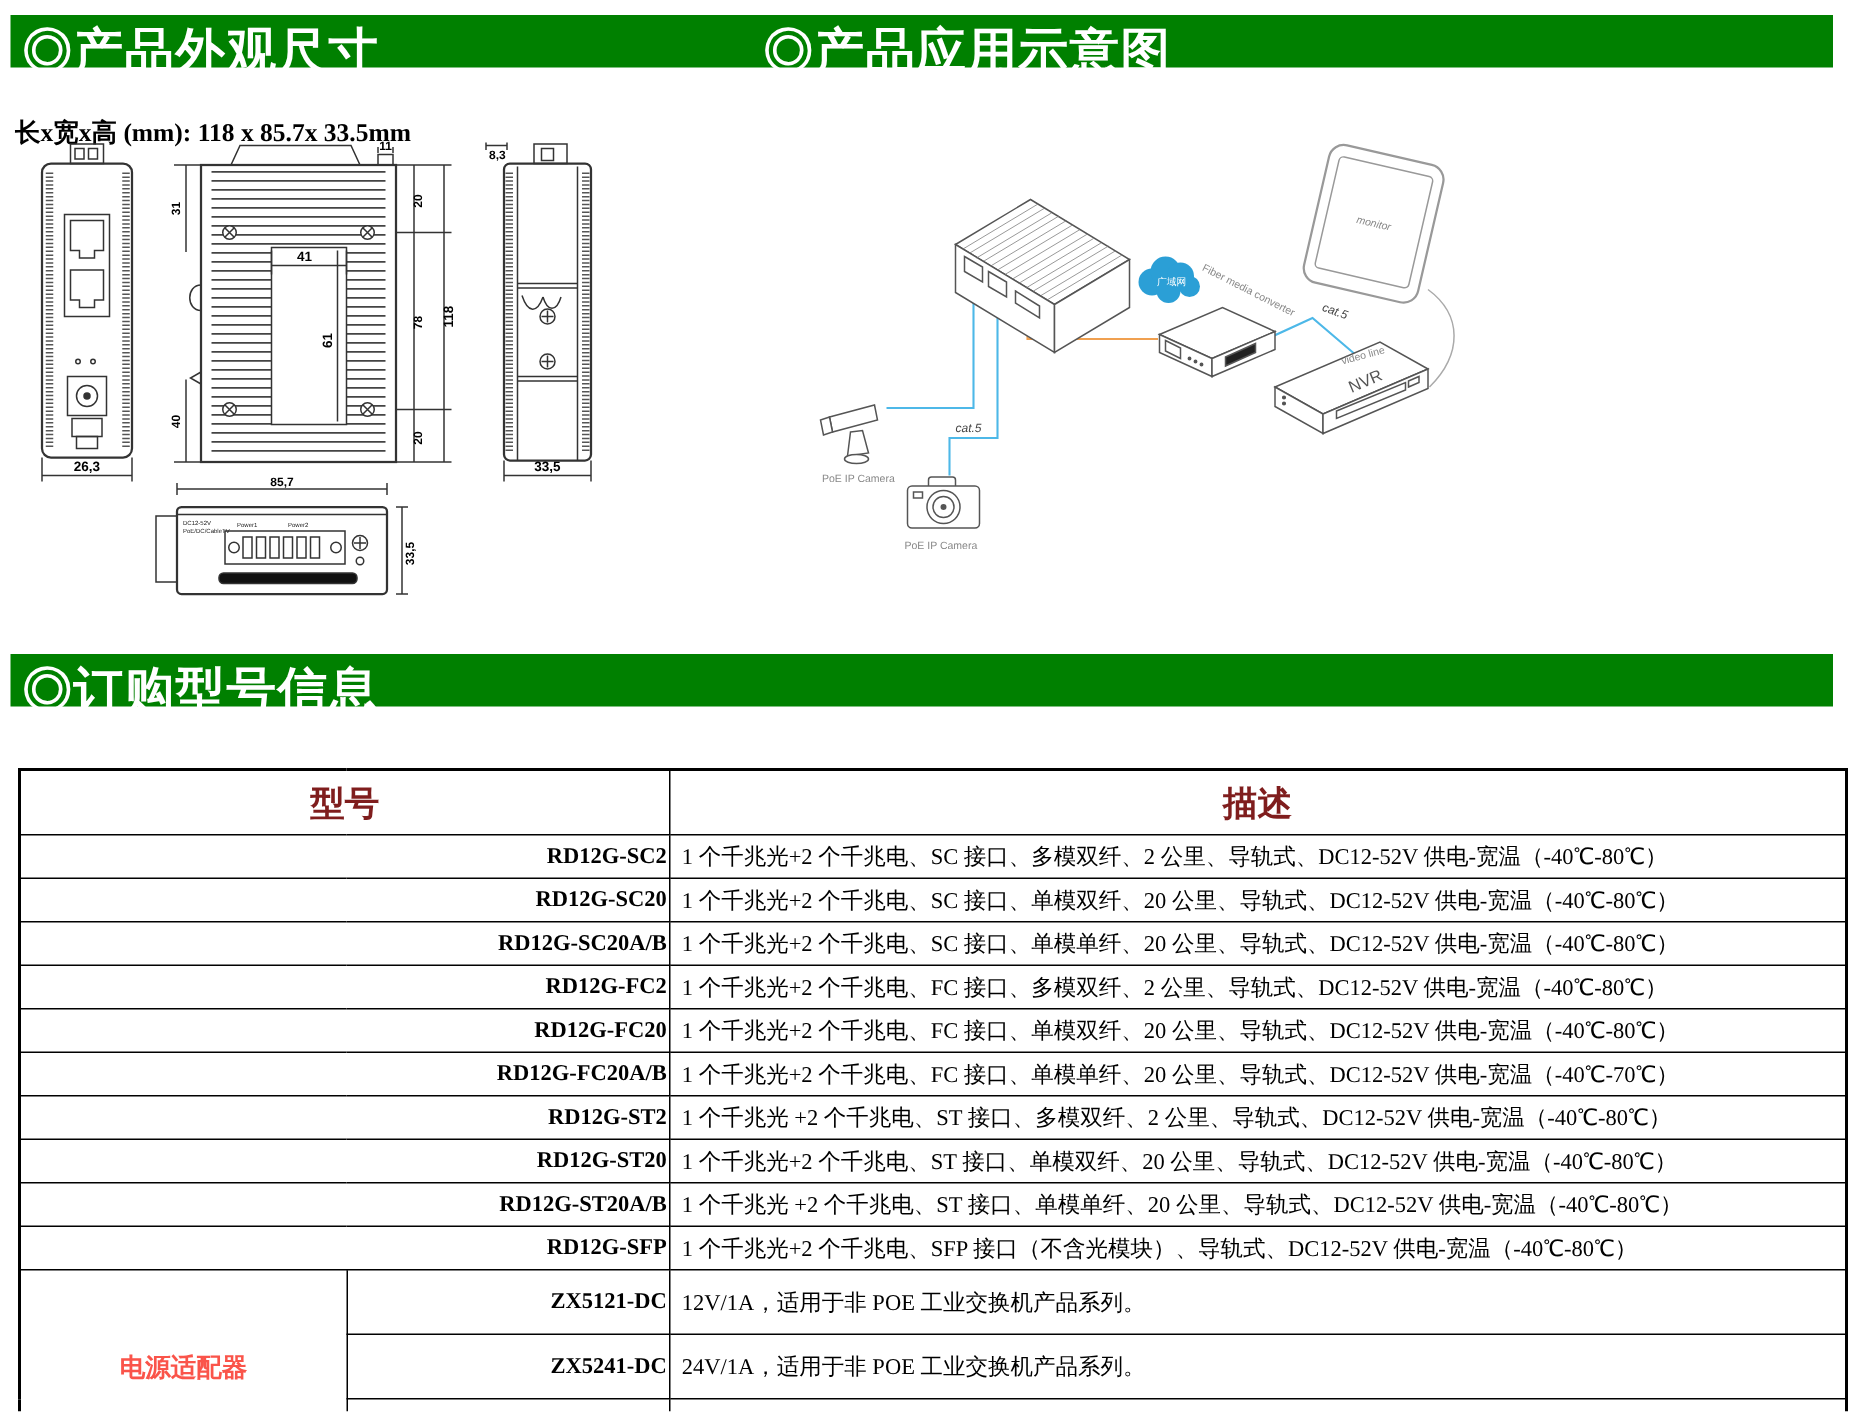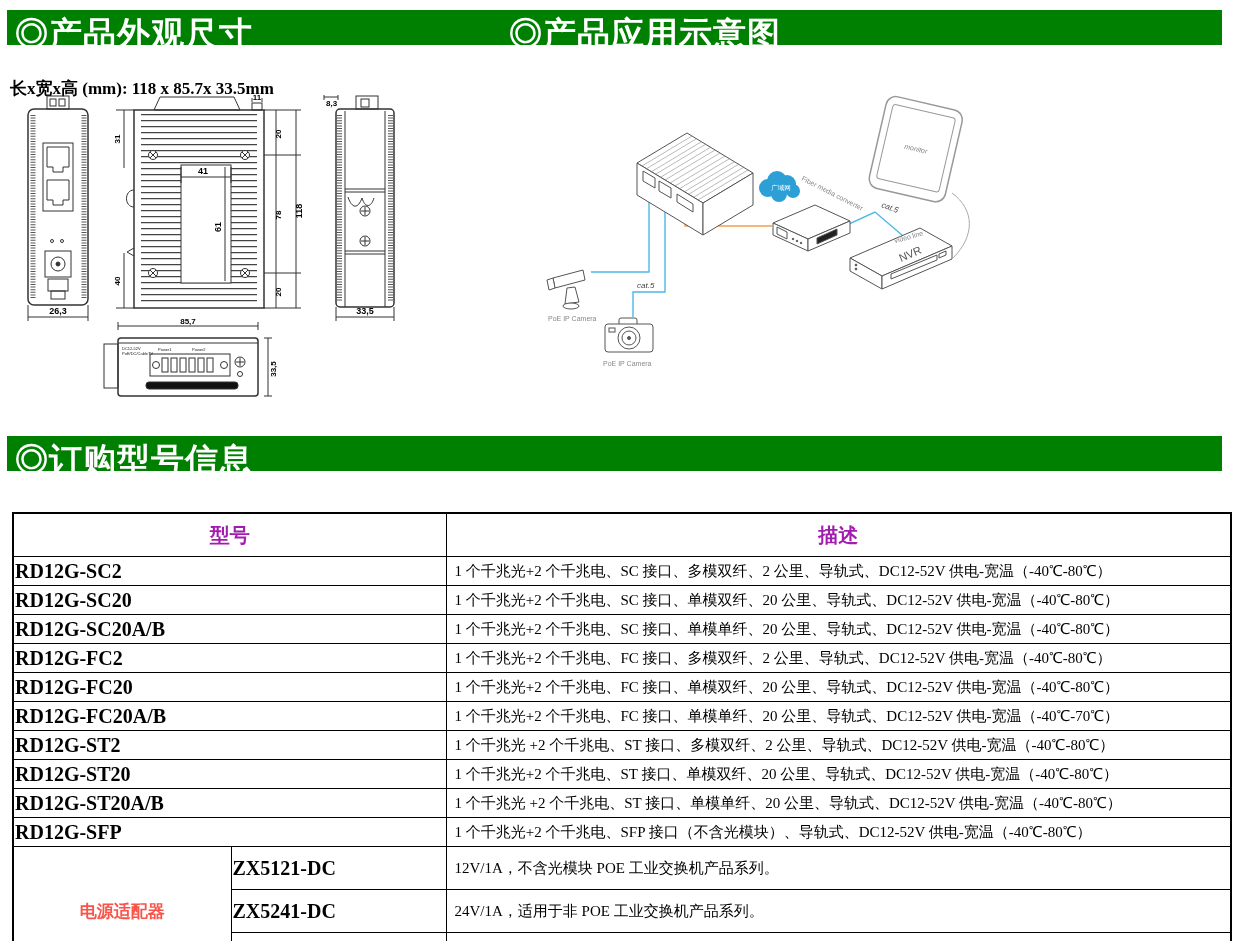--- a/index.html
+++ b/index.html
@@ -12,22 +12,22 @@
         font-weight:bold;font-size:17px;white-space:nowrap;margin-top:23px;}
   svg text{font-family:"Liberation Sans",sans-serif;}
   .dimtxt{font-size:9px;font-weight:bold;fill:#000;}
   .dimtxt8{font-size:8px;font-weight:bold;fill:#000;}
   .tinytxt{font-size:4px;fill:#222;}
   .diaglabel{font-size:7px;fill:#888;}
   .diaglabel2{font-size:8px;fill:#444;font-style:italic;}
   table.order{position:absolute;left:12px;top:512px;width:1218px;border-collapse:collapse;
         table-layout:fixed;border:2px solid #000;font-family:"Liberation Serif",serif;}
   table.order td{border:1px solid #000;overflow:hidden;white-space:nowrap;}
-  td.hdr{color:#a21caf;font-size:20px;font-weight:bold;text-align:center;height:40px;}
-  td.model{font-weight:bold;text-align:left;font-size:20px;height:26px;}
+  td.hdr{color:#7f1d1d;font-size:23px;font-weight:bold;text-align:center;height:40px;}
+  td.model{font-weight:bold;text-align:right;font-size:15px;height:26px;}
   td.desc{font-size:15px;font-weight:normal;padding:0 8px;text-align:left;}
   tr.power td{height:40px;}
   td.group{color:#fa544a;font-weight:bold;font-size:17px;text-align:center;}
 </style>
 </head>
 <body>
 
 <div id="page">
 
   <div class="greenbar" style="top:10px;">
@@ -301,21 +301,21 @@
           <td class="model" colspan="2">RD12G-ST20A/B</td>
           <td class="desc">1 个千兆光 +2 个千兆电、ST 接口、单模单纤、20 公里、导轨式、DC12-52V 供电-宽温（-40℃-80℃）</td>
         </tr>
       <tr>
           <td class="model" colspan="2">RD12G-SFP</td>
           <td class="desc">1 个千兆光+2 个千兆电、SFP 接口（不含光模块）、导轨式、DC12-52V 供电-宽温（-40℃-80℃）</td>
         </tr>
       <tr class="power">
         <td class="group" rowspan="3">电源适配器</td>
         <td class="model">ZX5121-DC</td>
-        <td class="desc">12V/1A，不含光模块 POE 工业交换机产品系列。</td>
+        <td class="desc">12V/1A，适用于非 POE 工业交换机产品系列。</td>
       </tr>
       <tr class="power">
         <td class="model">ZX5241-DC</td>
         <td class="desc">24V/1A，适用于非 POE 工业交换机产品系列。</td>
       </tr>
       <tr class="power">
         <td class="model">ZX5521-DC</td>
         <td class="desc">52V/1A，适用于 1 端口内 POE 供电和非 POE 工业交换机产品系列</td>
       </tr>
     </tbody>

